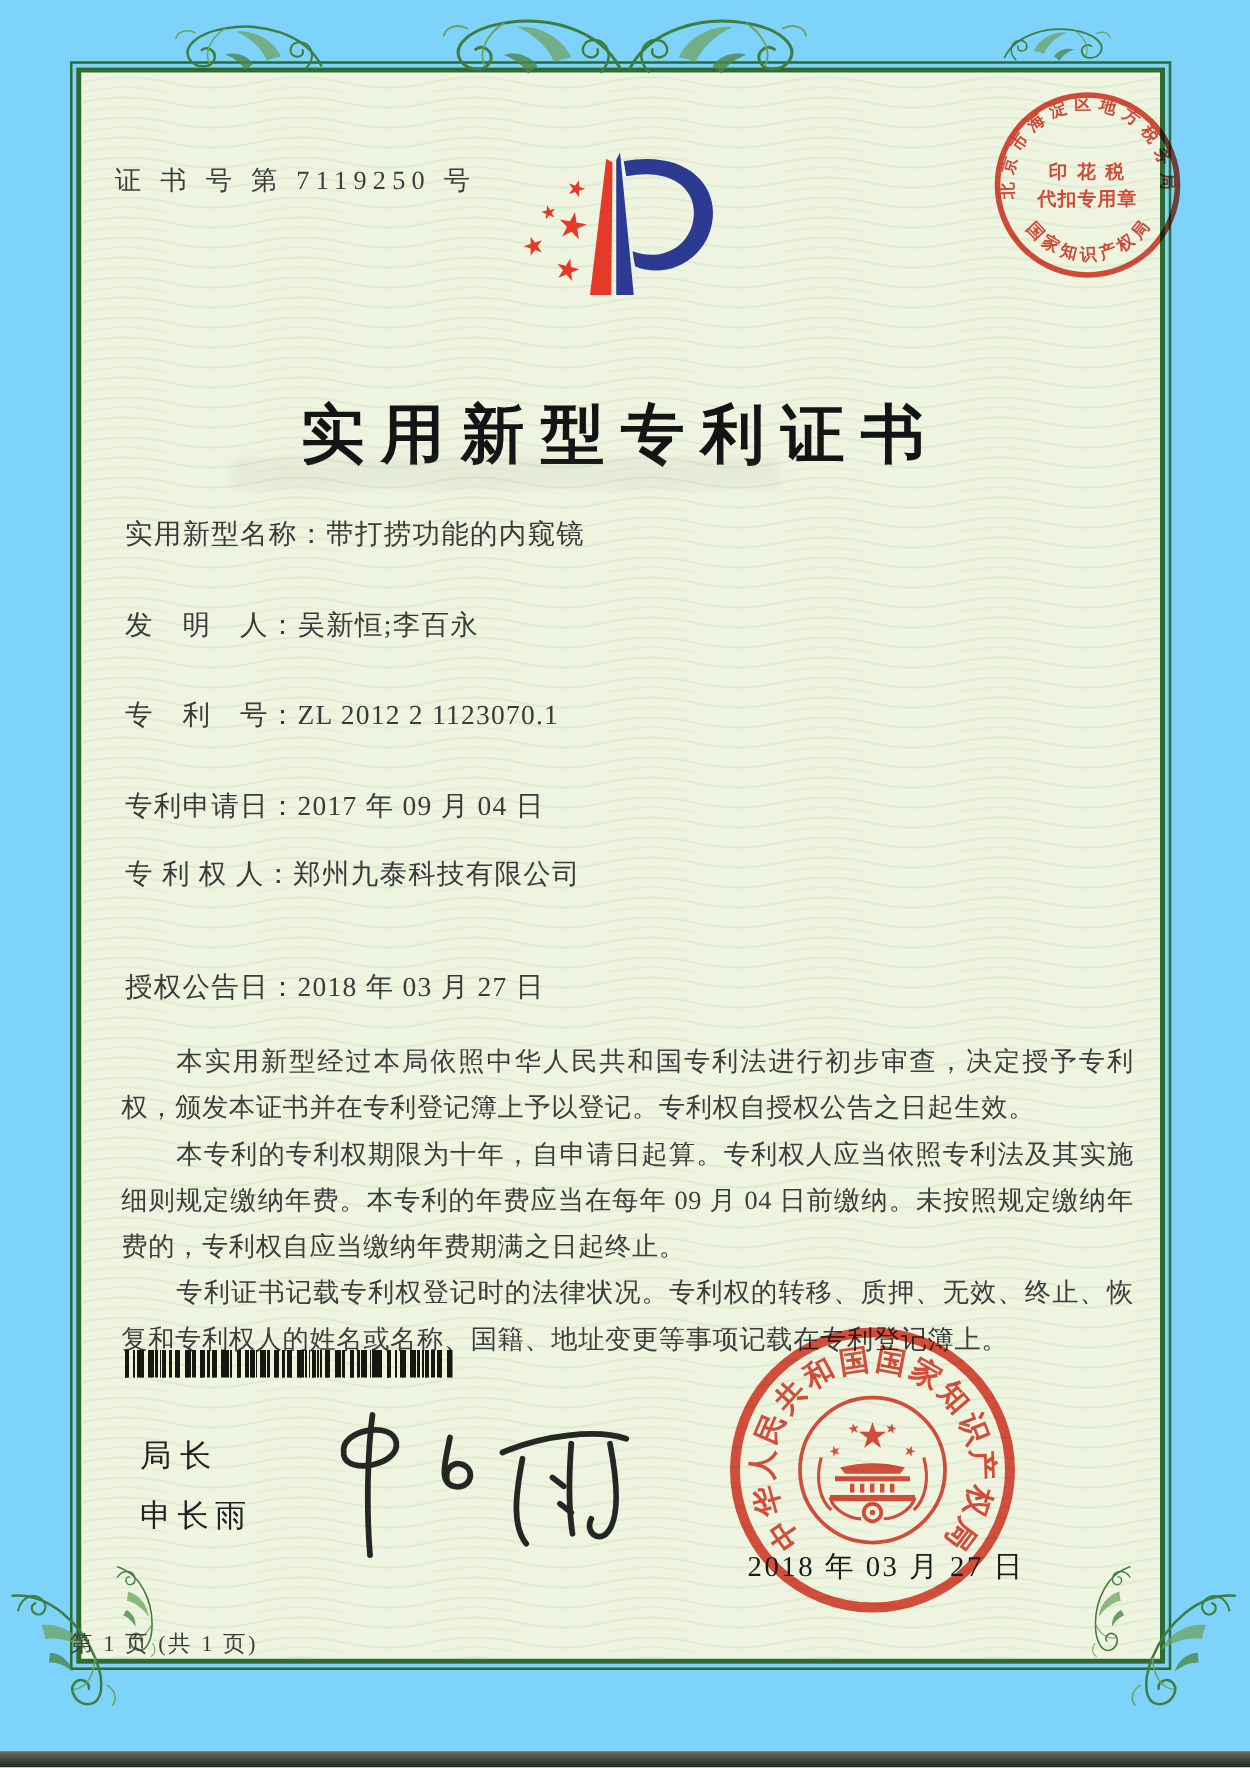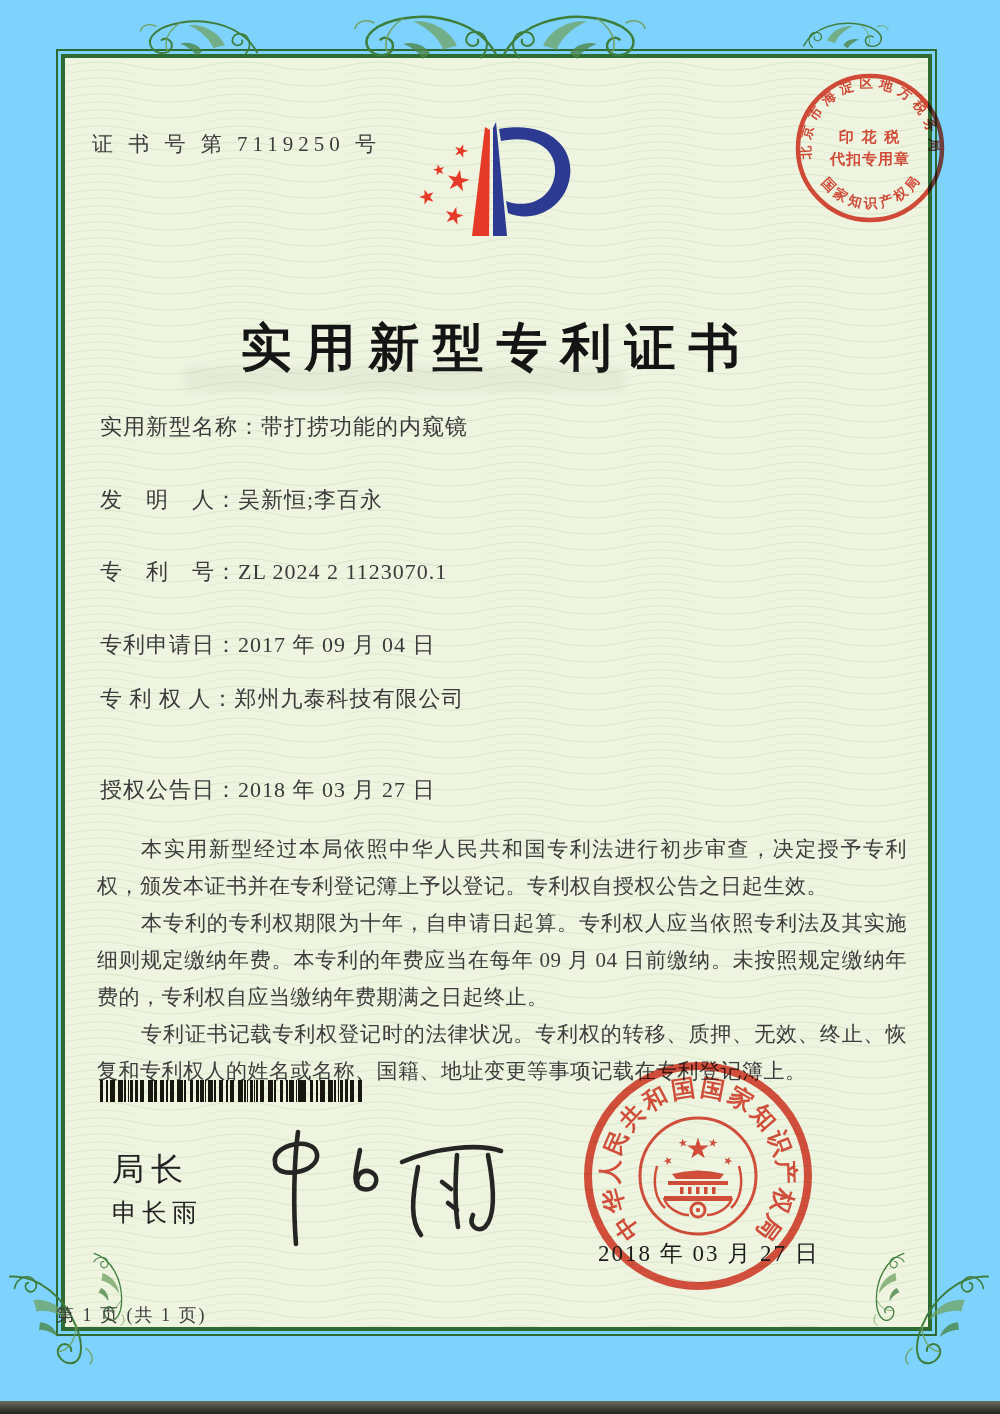--- a/index.html
+++ b/index.html
@@ -46,21 +46,21 @@
   .body-text p{margin:0;text-indent:2.1em;}
   
   .barcode{
     position:absolute;left:100px;top:1080px;width:262px;height:22px;
     background-image:
       repeating-linear-gradient(90deg,#17170f 0 2px,rgba(0,0,0,0) 2px 6px),
       repeating-linear-gradient(90deg,#17170f 0 3px,rgba(0,0,0,0) 3px 10px),
       repeating-linear-gradient(90deg,#17170f 0 1px,rgba(0,0,0,0) 1px 7px);
   }
   
-  .signer-title{position:absolute;left:112px;top:1148px;font-size:32px;letter-spacing:7px;color:#222;}
+  .signer-title{position:absolute;left:112px;top:1148px;font-size:25px;letter-spacing:7px;color:#222;}
   .signer-name{position:absolute;left:112px;top:1196px;font-size:25px;letter-spacing:5px;color:#222;}
   .signature-svg{position:absolute;left:252px;top:1126px;}
   
   .office-seal{position:absolute;left:580px;top:1058px;mix-blend-mode:multiply;}
   .tax-stamp{position:absolute;left:790px;top:68px;mix-blend-mode:multiply;}
   .issue-date{
     position:absolute;left:598px;top:1238px;font-size:23px;letter-spacing:2px;color:#1b1b1b;white-space:nowrap;
   }
   
   .page-info{
@@ -137,21 +137,21 @@
       </g>
     </svg>
   </div>
 
   <div class="title">实用新型专利证书</div>
 
   <div class="ghost"></div>
 
   <div class="field f2"><span>发　明　人：</span><span>吴新恒;李百永</span></div>
   <div class="field f1"><span>实用新型名称：</span><span>带打捞功能的内窥镜</span></div>
-  <div class="field f3"><span>专　利　号：</span><span>ZL 2024 2 1123070.1</span></div>
+  <div class="field f3"><span>专　利　号：</span><span>ZL 2012 2 1123070.1</span></div>
   <div class="field f4"><span>专利申请日：</span><span>2017 年 09 月 04 日</span></div>
   <div class="field f5"><span>专 利 权 人：</span><span>郑州九泰科技有限公司</span></div>
   <div class="field f6"><span>授权公告日：</span><span>2018 年 03 月 27 日</span></div>
 
   <div class="body-text">
     <p>本实用新型经过本局依照中华人民共和国专利法进行初步审查，决定授予专利权，颁发本证书并在专利登记簿上予以登记。专利权自授权公告之日起生效。</p>
     <p>本专利的专利权期限为十年，自申请日起算。专利权人应当依照专利法及其实施细则规定缴纳年费。本专利的年费应当在每年 09 月 04 日前缴纳。未按照规定缴纳年费的，专利权自应当缴纳年费期满之日起终止。</p>
     <p>专利证书记载专利权登记时的法律状况。专利权的转移、质押、无效、终止、恢复和专利权人的姓名或名称、国籍、地址变更等事项记载在专利登记簿上。</p>
   </div>
 

